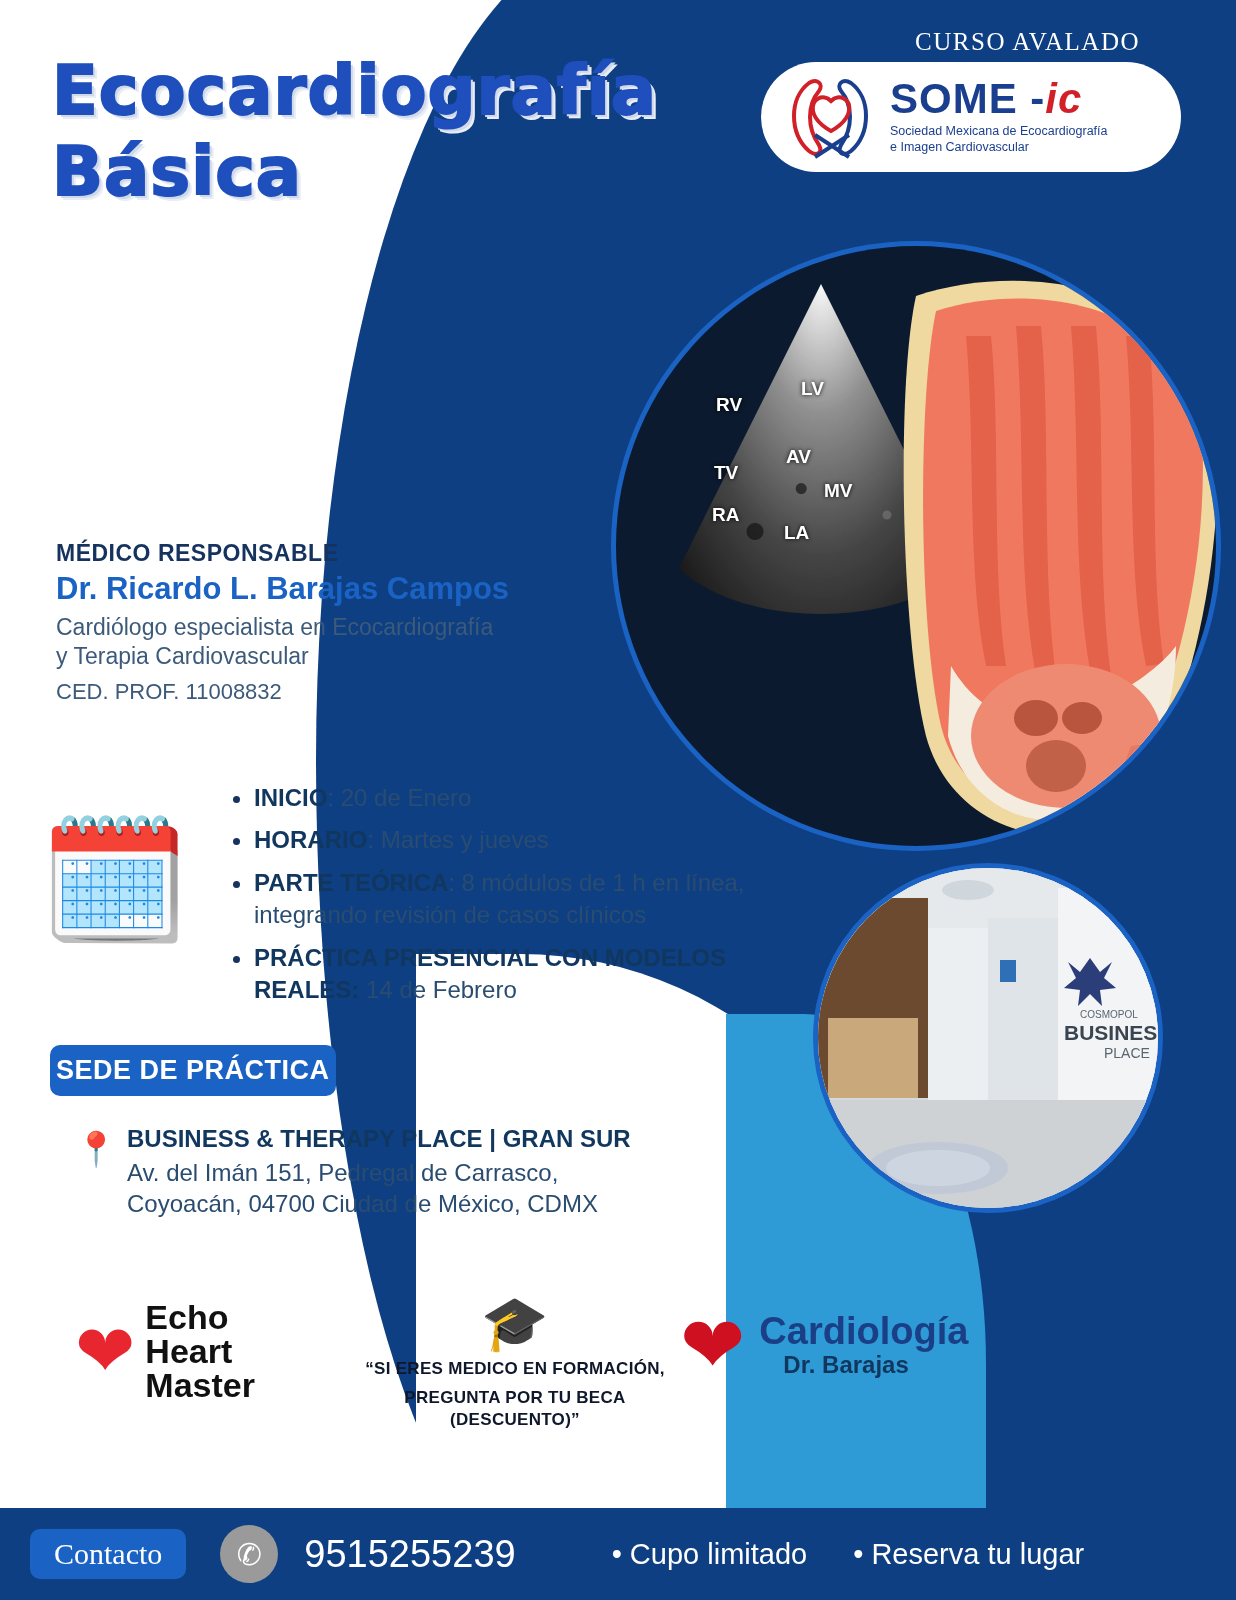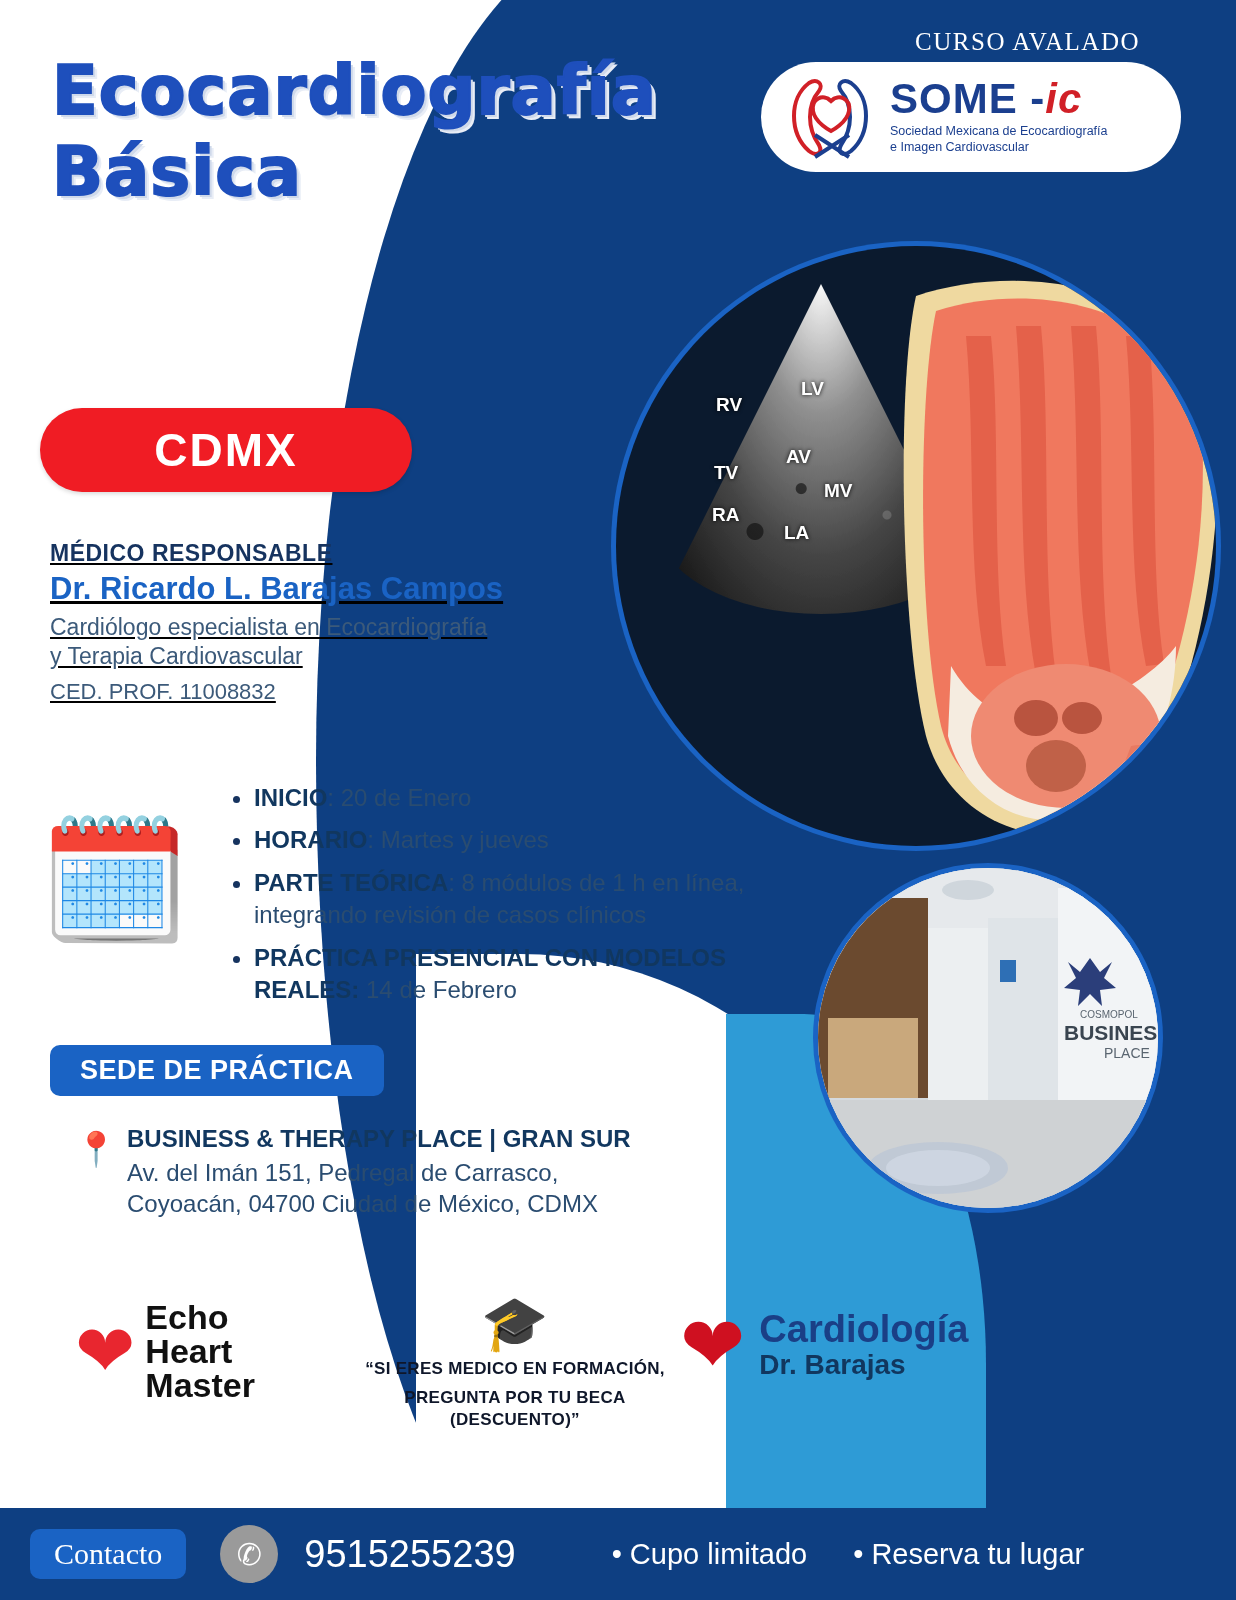--- a/index.html
+++ b/index.html
@@ -78,21 +78,21 @@
     display:flex;align-items:center;justify-content:center;
     z-index:6;
     box-shadow:0 2px 4px rgba(0,0,0,.15);
   }
   .cdmx-pill span{
     color:#ffffff;font-size:46px;font-weight:bold;letter-spacing:2px;
     font-family:"Liberation Sans", sans-serif;
   }
 
   
-  .doc-block{position:absolute;left:50px;top:540px;width:620px;z-index:6;text-decoration:underline;}
+  .doc-block{position:absolute;left:56px;top:540px;width:620px;z-index:6;}
   .doc-label{
     font-size:23px;font-weight:bold;color:#16335f;letter-spacing:.5px;
     margin-bottom:4px;
   }
   .doc-name{
     font-size:31px;font-weight:bold;color:#1a63c4;margin-bottom:6px;
   }
   .doc-spec{
     font-size:23px;color:#3c5a7a;line-height:1.25;
   }
@@ -112,21 +112,21 @@
   .sched li{
     font-size:24px;color:#16335f;line-height:1.35;margin-bottom:10px;
   }
   .sched li b{color:#11375f;}
   .sched li .norm{font-weight:normal;color:#2a4c70;}
 
   
   .sede-pill{
     position:absolute;left:50px;top:1045px;
     background:#1a63c4;border-radius:10px;
-    padding:10px 30px;z-index:6;
+    padding:10px 6px;z-index:6;
   }
   .sede-pill span{color:#fff;font-size:27px;font-weight:bold;letter-spacing:.5px;}
 
   .venue{position:absolute;left:75px;top:1125px;width:700px;z-index:6;}
   .venue-pin{
     position:absolute;left:0;top:4px;font-size:34px;
   }
   .venue-name{
     margin-left:52px;font-size:24px;font-weight:bold;color:#11375f;margin-bottom:4px;
   }
@@ -145,21 +145,21 @@
   }
   .beca .cap{font-size:54px;line-height:1;}
   .beca .beca-txt{
     font-family:Liberation Sans, sans-serif;
     font-size:17px;font-weight:bold;color:#0f172a;line-height:1.25;margin-top:8px;
     letter-spacing:.3px;
   }
   .logo-cardio{position:absolute;left:620px;top:16px;display:flex;align-items:center;}
   .logo-cardio .heart2{font-size:78px;color:#cf1020;line-height:1;margin-right:14px;}
   .logo-cardio .c1{font-size:38px;font-weight:bold;color:#1a3f86;line-height:1.05;}
-  .logo-cardio .c2{font-size:28px;font-weight:bold;color:#11375f;line-height:1.1;}
+  .logo-cardio .c2{font-size:24px;font-weight:bold;color:#11375f;line-height:1.1;margin-left:24px;}
 
   
   .avalado{
     position:absolute;right:96px;top:28px;z-index:7;
     font-family:"Liberation Serif", serif;
     font-size:25px;color:#ffffff;letter-spacing:1.5px;
   }
   .some-badge{
     position:absolute;right:55px;top:62px;width:420px;height:110px;
     background:#ffffff;border-radius:55px;z-index:7;
@@ -322,23 +322,20 @@
     </svg>
   </div>
 
   <div class="title-block">
     <div class="poster-title">
       <span class="title-line">Ecocardiografía</span>
       <span class="title-line">Básica</span>
     </div>
   </div>
 
-  <div class="cdmx-pill">
-    <span>CDMX</span>
-  </div>
 
   <div class="doc-block">
     <div class="doc-label">MÉDICO RESPONSABLE</div>
     <div class="doc-name">Dr. Ricardo L. Barajas Campos</div>
     <div class="doc-spec">Cardiólogo especialista en Ecocardiografía</div>
     <div class="doc-spec">y Terapia Cardiovascular</div>
     <div class="doc-ced">CED. PROF. 11008832</div>
   </div>
 
   <div class="cal-emoji">🗓️</div>

